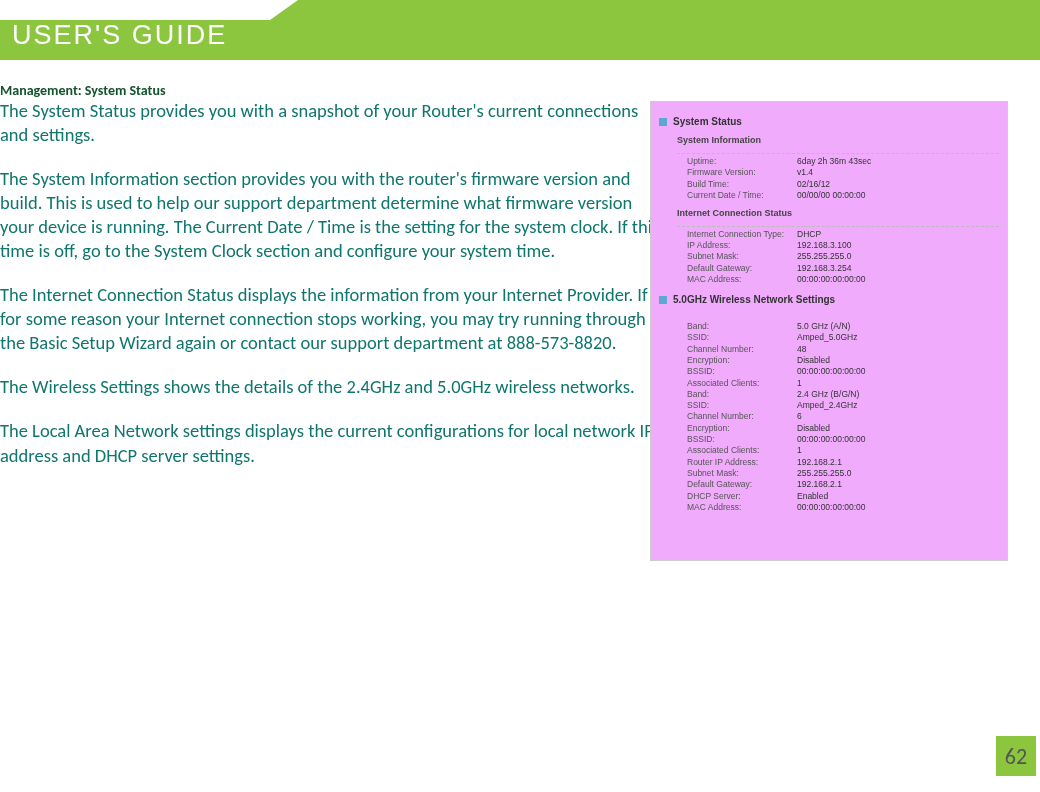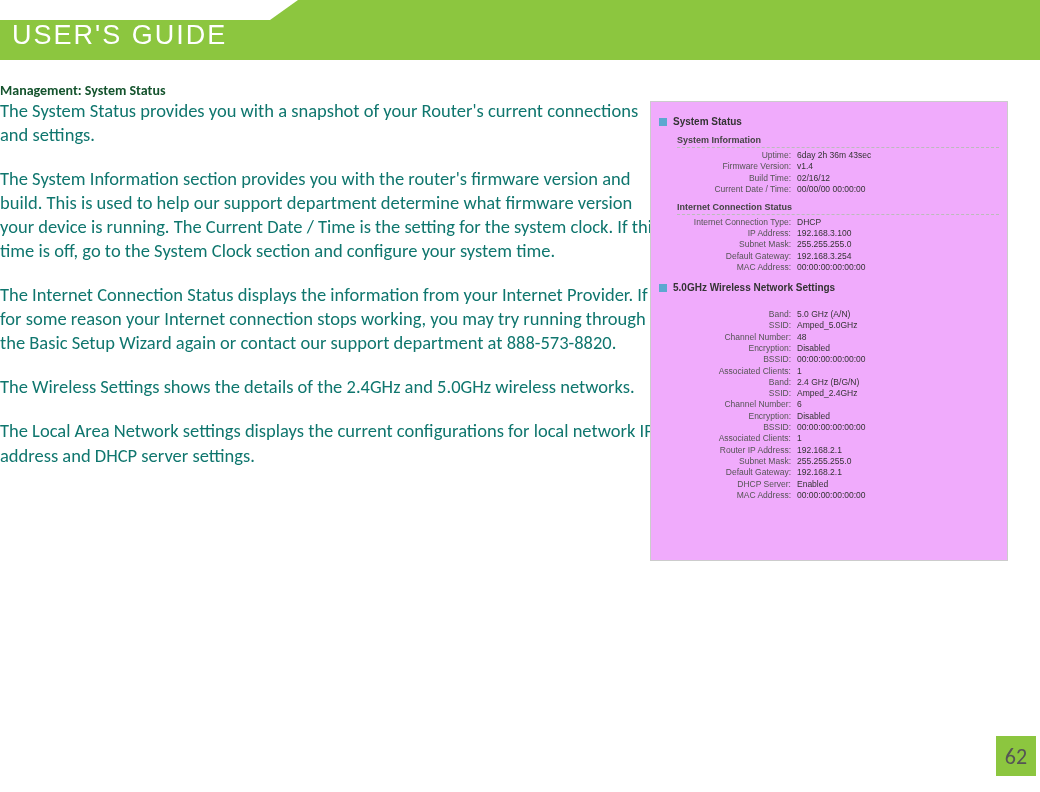--- a/index.html
+++ b/index.html
@@ -10,23 +10,23 @@
 .header-white-triangle { position:absolute; top:0; left:270px; width:0; height:0; border-top:20px solid #fff; border-right:28px solid transparent; }
 .header-title { position:absolute; left:12px; top:20px; color:#fff; font-size:27px; letter-spacing:2px; font-weight:400; font-family:Arial,sans-serif; }
 .header-model { position:absolute; right:18px; top:24px; color:#fff; font-weight:bold; font-size:18px; letter-spacing:1px; font-family:Arial,sans-serif;margin-top:48px; }
 .content { padding:22px 32px 0 0; position:relative; }
 .section-title { font-weight:bold; font-size:14px; color:#14532d; }
 .body-col { width:670px; }
 .para { font-size:18.5px; color:#0f766e; line-height:1.3; margin-bottom:20px; }
 .screenshot { position:absolute; top:2px; right:0; width:358px; height:460px; border:1px solid #ccc; background:#f0abfc; padding:6px 8px; font-size:8.5px; color:#444; font-family:Arial,sans-serif; }
 .ss-title { font-weight:bold; font-size:10px; color:#333; display:flex; align-items:center; margin:8px 0 6px 0; }
 .ss-square { width:8px; height:8px; background:#5ca8d0; margin-right:6px; }
-.ss-sub { font-weight:bold; font-size:9px; margin:8px 0 2px 18px; border-bottom:1px dashed #bbb; padding-bottom:2px; }
+.ss-sub { font-weight:bold; font-size:9px; margin:8px 0 2px 18px; border-bottom:1px dashed #bbb; padding-bottom:8px; }
 .ss-row { display:flex; margin:1.3px 0 1.3px 28px; }
-.ss-label { width:110px; text-align:right; color:#555; padding-right:6px; }
+.ss-label { width:110px; color:#555; padding-right:6px; }
 .ss-val { color:#333; }
 .page-num { position:absolute; bottom:16px; right:4px; width:40px; height:40px; background:#8cc63f; color:#555; font-size:22px; display:flex; align-items:center; justify-content:center; }
 </style>
 </head>
 <body>
 
 <div class="header">
   <div class="header-green"></div>
   <div class="header-white-block"></div>
   <div class="header-white-triangle"></div>

